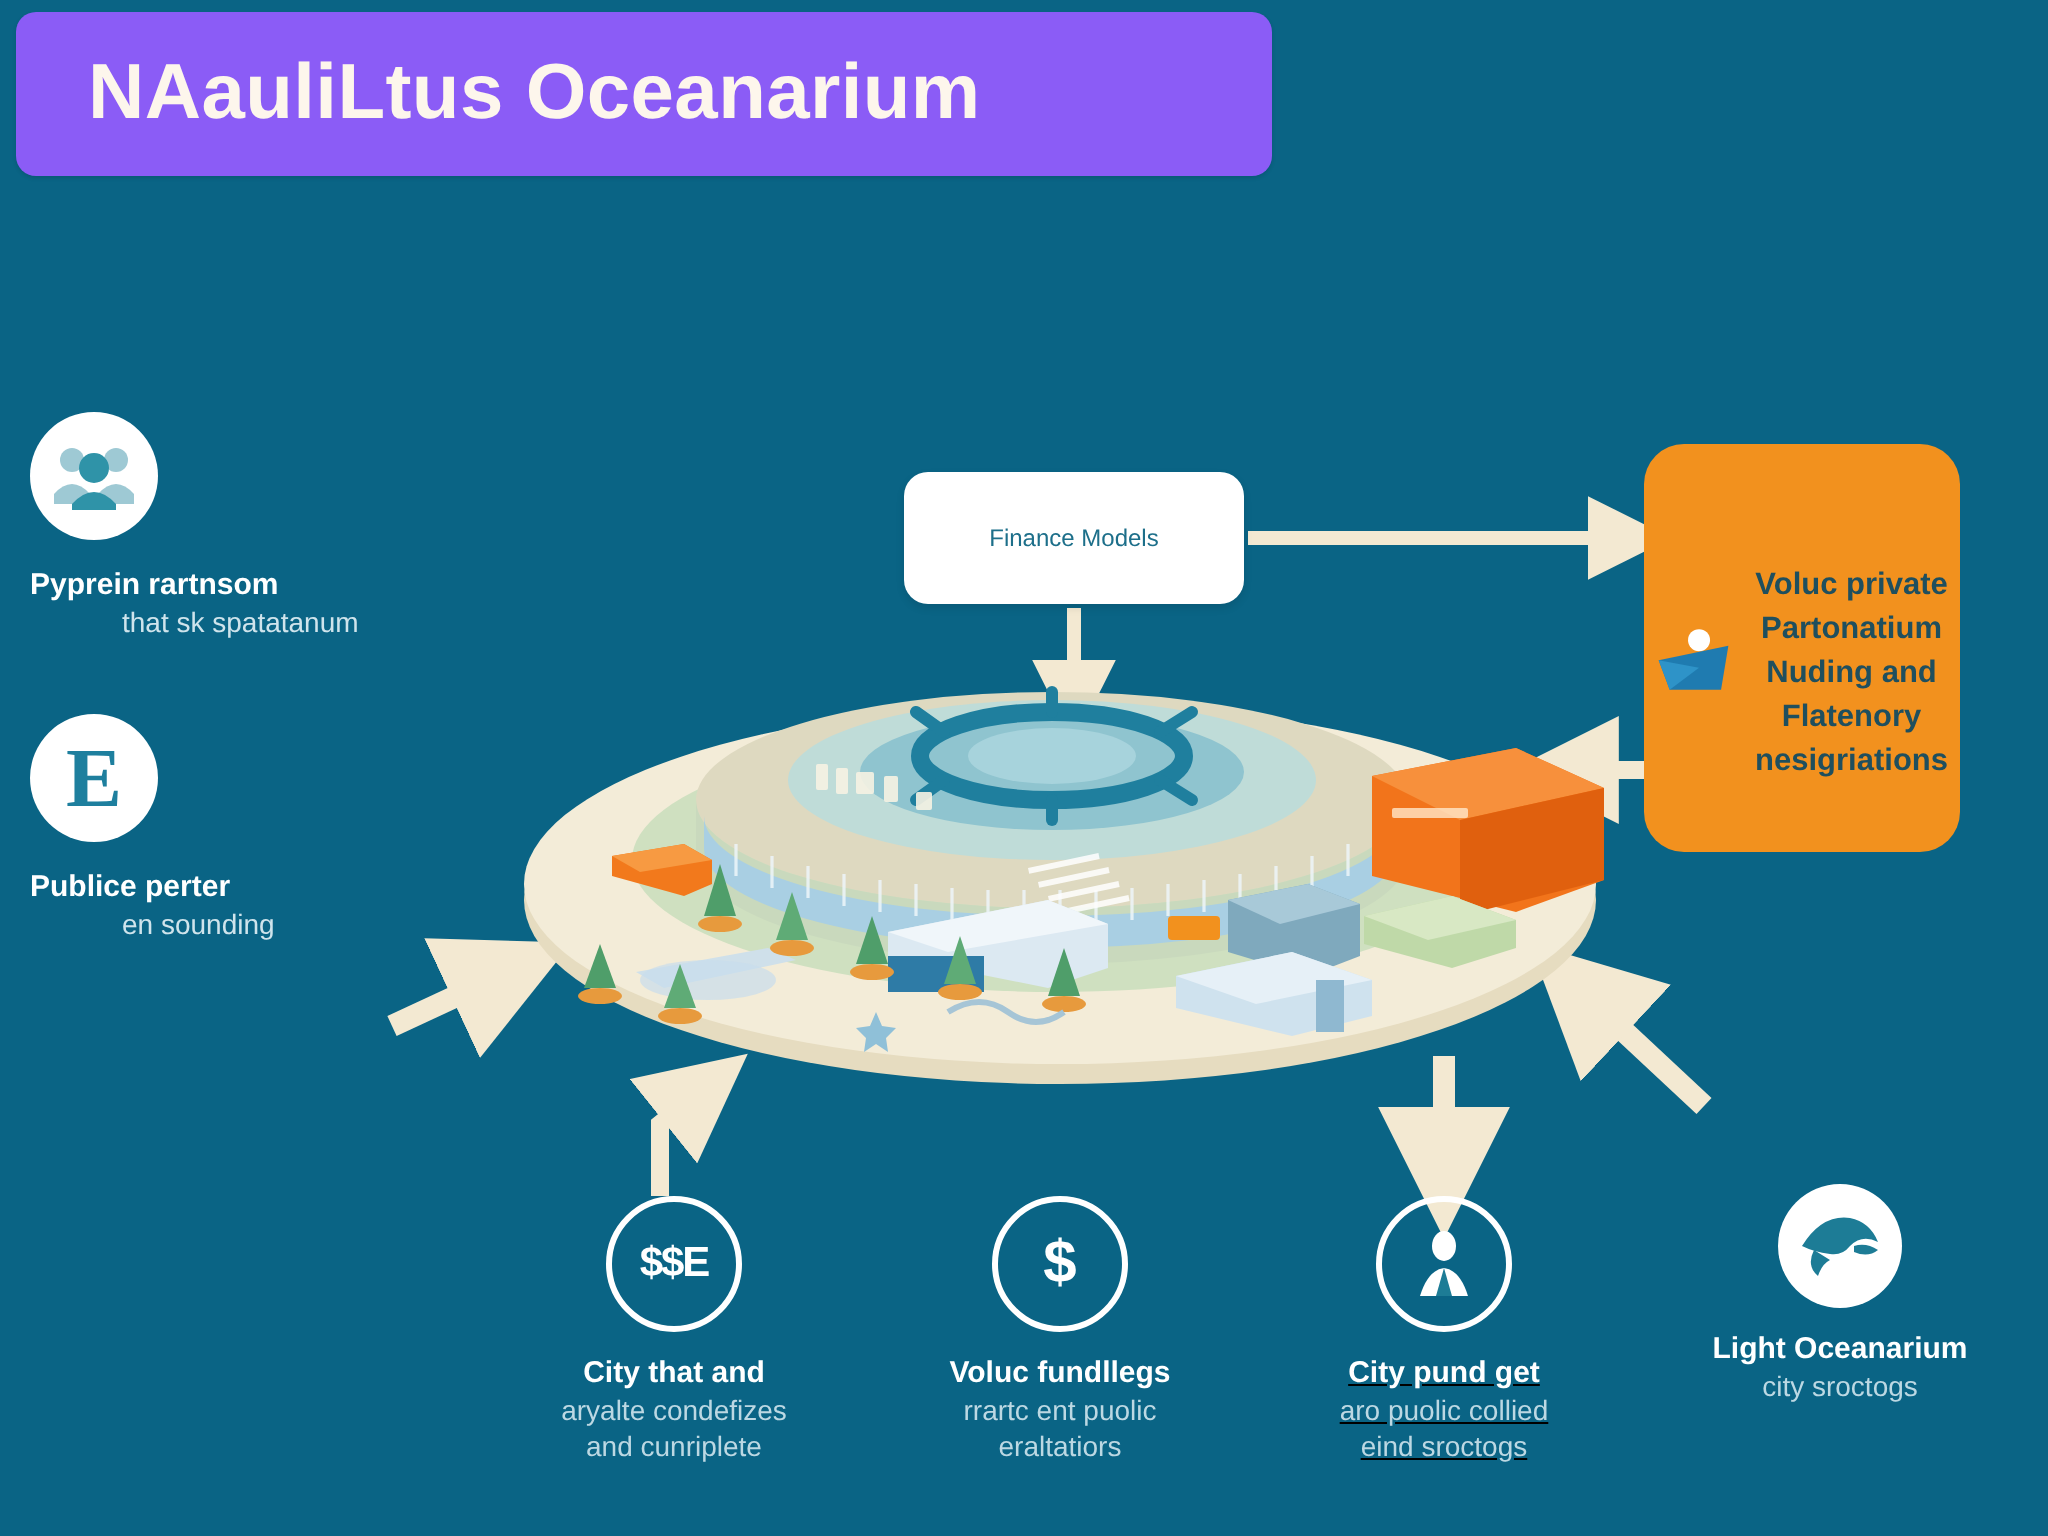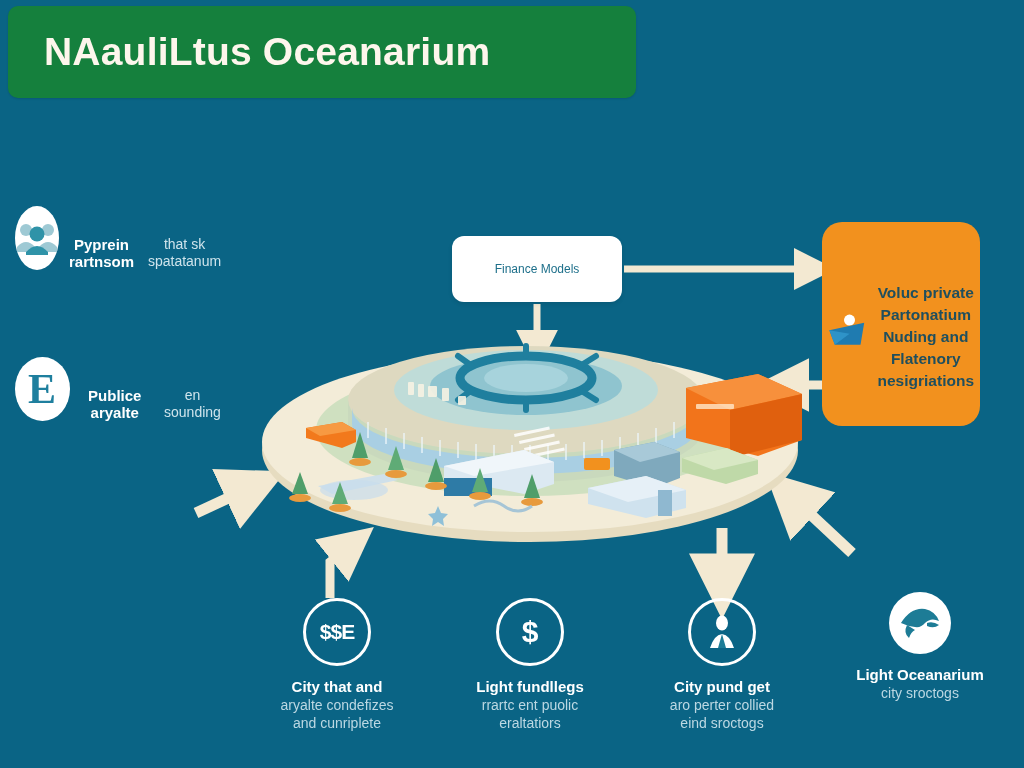--- a/index.html
+++ b/index.html
@@ -21,22 +21,22 @@
     background: #0a6485;
     overflow: hidden;
   }
 
   
   #title-bar {
     position: absolute;
     left: 8px;
     top: 6px;
     width: 628px;
-    height: 92px;
-    background: #15803d;
+    height: 82px;
+    background: #8b5cf6;
     border-radius: 10px;
     display: flex;
     align-items: center;
     box-shadow: 0 1px 2px rgba(0,0,0,0.12);
   }
   #title-text {
     color: #fdf6ec;
     font-size: 39px;
     font-weight: 600;
     letter-spacing: 0.2px;
@@ -57,42 +57,43 @@
   .badge-outline {
     background: transparent;
     border: 3px solid #ffffff;
   }
 
   
   .left-item {
     position: absolute;
     width: 210px;
     display: flex;
-    flex-direction: row;
-    align-items: flex-end;
+    flex-direction: column;
+    align-items: flex-start;
   }
   .left-item .icon-badge {
     width: 64px;
     height: 64px;
   }
   .left-item .lbl-main {
     margin-top: 14px;
     color: #ffffff;
     font-size: 15px;
     font-weight: 700;
     text-align: center;
     line-height: 1.15;
   }
   .left-item .lbl-sub {
     margin-top: 2px;
     color: #cfe4ec;
     font-size: 14px;
     font-weight: 400;
     text-align: center;
     line-height: 1.2;
+    margin-left: 46px;
   }
 
   #left-1 { left: 15px; top: 206px; }
   #left-2 { left: 15px; top: 357px; }
   #left-3 { left: 15px; top: 497px; }
 
   
   .bottom-item {
     position: absolute;
     width: 200px;
@@ -115,21 +116,21 @@
   .bottom-item .lbl-sub {
     margin-top: 2px;
     color: #bcd8e3;
     font-size: 14px;
     font-weight: 400;
     text-align: center;
     line-height: 1.25;
   }
   #bot-1 { left: 237px; top: 598px; }
   #bot-2 { left: 430px; top: 598px; }
-  #bot-3 { left: 622px; top: 598px; }
+  #bot-3 { left: 622px; top: 598px; text-decoration: underline; }
   #bot-4 { left: 820px; top: 592px; }
 
   
   #finance-node {
     position: absolute;
     left: 452px;
     top: 236px;
     width: 170px;
     height: 66px;
     background: #ffffff;
@@ -375,53 +376,53 @@
     <div class="lbl-main">Pyprein rartnsom</div>
     <div class="lbl-sub">that sk spatatanum</div>
   </div>
 
   <div class="left-item" id="left-2">
     <div class="icon-badge badge-filled">
       <svg width="40" height="44" viewBox="0 0 40 44">
         <text x="20" y="36" text-anchor="middle" font-family="'Liberation Serif', serif" font-size="42" font-weight="700" fill="#1e7f9e">E</text>
       </svg>
     </div>
-    <div class="lbl-main">Publice aryalte</div>
+    <div class="lbl-main">Publice perter</div>
     <div class="lbl-sub">en sounding</div>
   </div>
 
 
   <div class="bottom-item" id="bot-1">
     <div class="icon-badge badge-outline">
       <span style="color:#ffffff;font-size:21px;font-weight:700;letter-spacing:-1px;">$$E</span>
     </div>
     <div class="lbl-main">City that and</div>
     <div class="lbl-sub" style="white-space:pre-line">aryalte condefizes
 and cunriplete</div>
   </div>
 
   <div class="bottom-item" id="bot-2">
     <div class="icon-badge badge-outline">
       <span style="color:#ffffff;font-size:30px;font-weight:700;">$</span>
     </div>
-    <div class="lbl-main">Light fundllegs</div>
+    <div class="lbl-main">Voluc fundllegs</div>
     <div class="lbl-sub" style="white-space:pre-line">rrartc ent puolic
 eraltatiors</div>
   </div>
 
   <div class="bottom-item" id="bot-3">
     <div class="icon-badge badge-outline">
       <svg width="38" height="36" viewBox="0 0 38 36">
         <ellipse cx="19" cy="9" rx="6" ry="7.5" fill="#ffffff"></ellipse>
         <path d="M7 34 q4 -13 12 -14 q8 1 12 14 Z" fill="#ffffff"></path>
         <path d="M19 20 l-4 14 l8 0 Z" fill="#1d7c96"></path>
       </svg>
     </div>
     <div class="lbl-main">City pund get</div>
-    <div class="lbl-sub" style="white-space:pre-line">aro perter collied
+    <div class="lbl-sub" style="white-space:pre-line">aro puolic collied
 eind sroctogs</div>
   </div>
 
   <div class="bottom-item" id="bot-4">
     <div class="icon-badge badge-filled">
       <svg width="46" height="40" viewBox="0 0 46 40">
         <path d="M4 20 q10 -16 24 -14 q10 2 14 12 q-8 -4 -14 2 q-4 5 -10 4 q-8 -1 -14 -4 Z" fill="#1d7c96"></path>
         <path d="M10 22 q-4 8 2 13 q2 -6 6 -8 Z" fill="#1d7c96"></path>
         <path d="M30 20 q6 -2 12 2 q-5 4 -12 1 Z" fill="#1d7c96"></path>
       </svg>

